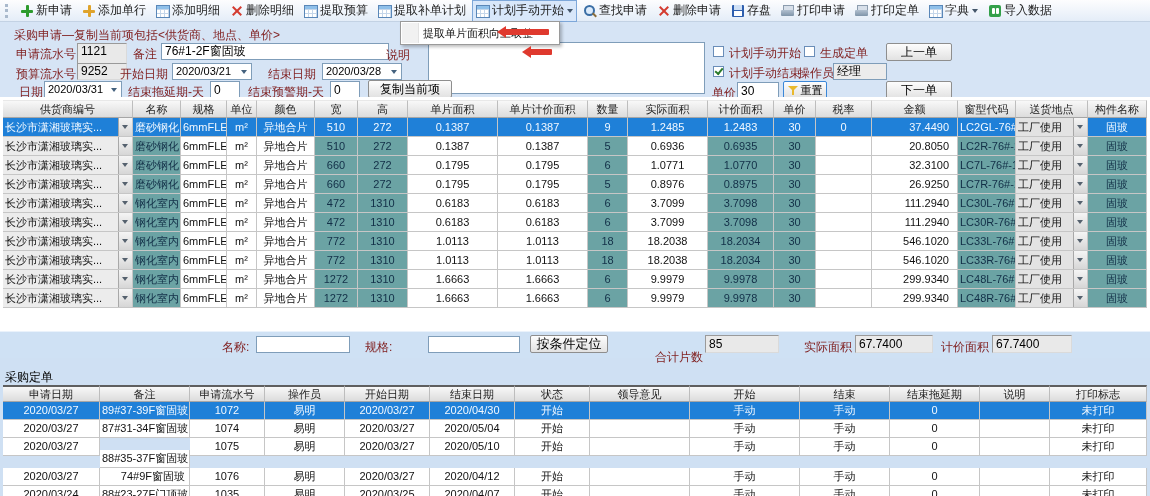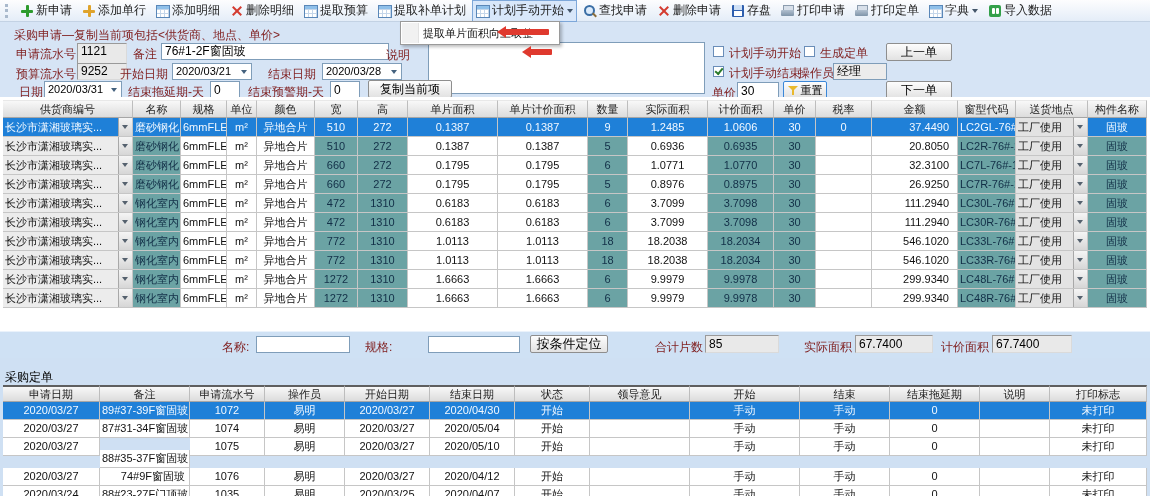--- a/index.html
+++ b/index.html
@@ -255,21 +255,21 @@
         <div class="cell teal" style="width: 48px;">磨砂钢化...</div>
         <div class="cell" style="width: 46px;">6mmFLE...</div>
         <div class="cell" style="width: 30px;">m²</div>
         <div class="cell" style="width: 58px;">异地合片</div>
         <div class="cell teal" style="width: 43px;">510</div>
         <div class="cell teal" style="width: 50px;">272</div>
         <div class="cell" style="width: 90px;">0.1387</div>
         <div class="cell" style="width: 90px;">0.1387</div>
         <div class="cell teal" style="width: 40px;">9</div>
         <div class="cell" style="width: 80px;">1.2485</div>
-        <div class="cell teal" style="width: 66px;">1.0606</div>
+        <div class="cell teal" style="width: 66px;">1.2483</div>
         <div class="cell teal" style="width: 42px;">30</div>
         <div class="cell" style="width: 56px;">0</div>
         <div class="cell amount" style="width: 86px;">37.4490</div>
         <div class="cell teal" style="width: 58px;">LC2GL-76#...</div>
         <div class="cell ship flexcell" style="width: 72px;">
           <span class="ctext">工厂使用</span>
           <span class="dd-btn"></span>
         </div>
         <div class="cell teal" style="width: 59px;">固玻</div>
       </div>
@@ -509,21 +509,21 @@
       </div>
     </div>
 </div>
 
 <div class="filter">
   <div class="lbl" style="left:222px;top:7px">名称:</div>
   <input class="tbox" style="left: 256px; top: 4px; width: 94px; height: 17px;" value="">
   <div class="lbl" style="left:365px;top:7px">规格:</div>
   <input class="tbox" style="left: 428px; top: 4px; width: 92px; height: 17px;" value="">
   <div class="btn" style="left:530px;top:3px;width:78px;height:18px;font-size:13px">按条件定位</div>
-  <div class="lbl" style="left:655px;top:7px">合计片数</div>
+  <div class="lbl" style="left:655px;top:17px">合计片数</div>
   <div class="sunken" style="left:705px;top:3px;width:74px;height:18px;line-height:16px">85</div>
   <div class="lbl" style="left:804px;top:7px">实际面积</div>
   <div class="sunken" style="left:855px;top:3px;width:78px;height:18px;line-height:16px">67.7400</div>
   <div class="lbl" style="left:941px;top:7px">计价面积</div>
   <div class="sunken" style="left:992px;top:3px;width:80px;height:18px;line-height:16px">67.7400</div>
 </div>
 
 <div class="orders-label">采购定单</div>
 <div class="orders" id="orders-grid">
     <div class="trow">

